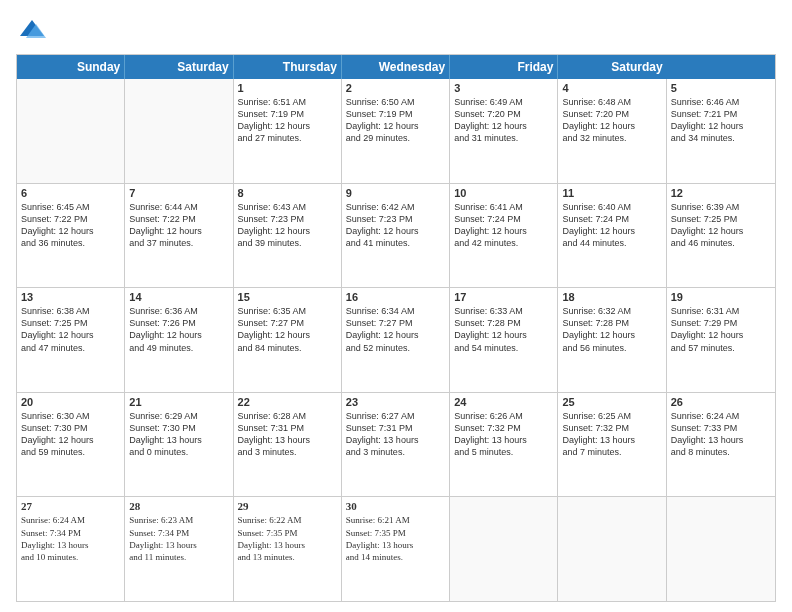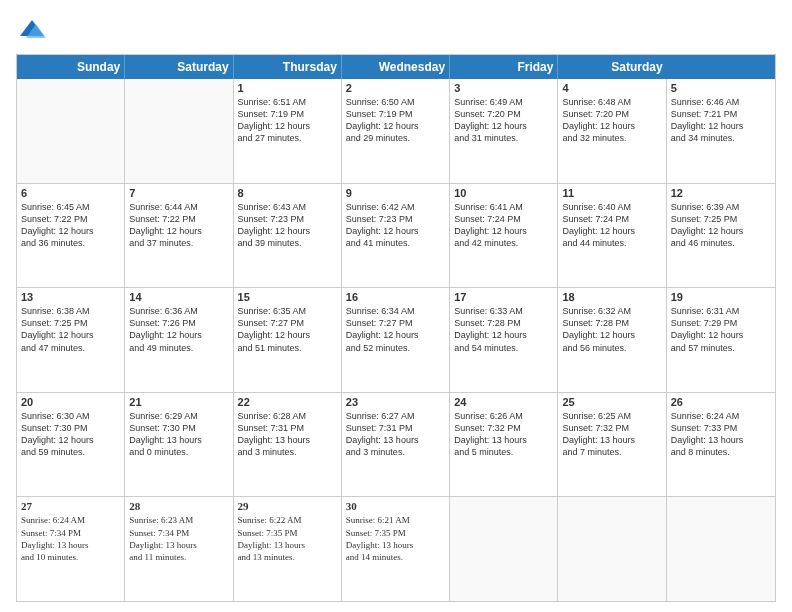--- a/index.html
+++ b/index.html
@@ -245,21 +245,21 @@
             <div class="cell-text">Sunrise: 6:36 AM</div>
             <div class="cell-text">Sunset: 7:26 PM</div>
             <div class="cell-text">Daylight: 12 hours</div>
             <div class="cell-text">and 49 minutes.</div>
           </div>
           <div class="cal-cell">
             <span class="day-num">15</span>
             <div class="cell-text">Sunrise: 6:35 AM</div>
             <div class="cell-text">Sunset: 7:27 PM</div>
             <div class="cell-text">Daylight: 12 hours</div>
-            <div class="cell-text">and 51 minutes.</div>
+            <div class="cell-text">and 84 minutes.</div>
           </div>
           <div class="cal-cell">
             <span class="day-num">16</span>
             <div class="cell-text">Sunrise: 6:34 AM</div>
             <div class="cell-text">Sunset: 7:27 PM</div>
             <div class="cell-text">Daylight: 12 hours</div>
             <div class="cell-text">and 52 minutes.</div>
           </div>
           <div class="cal-cell">
             <span class="day-num">17</span>

